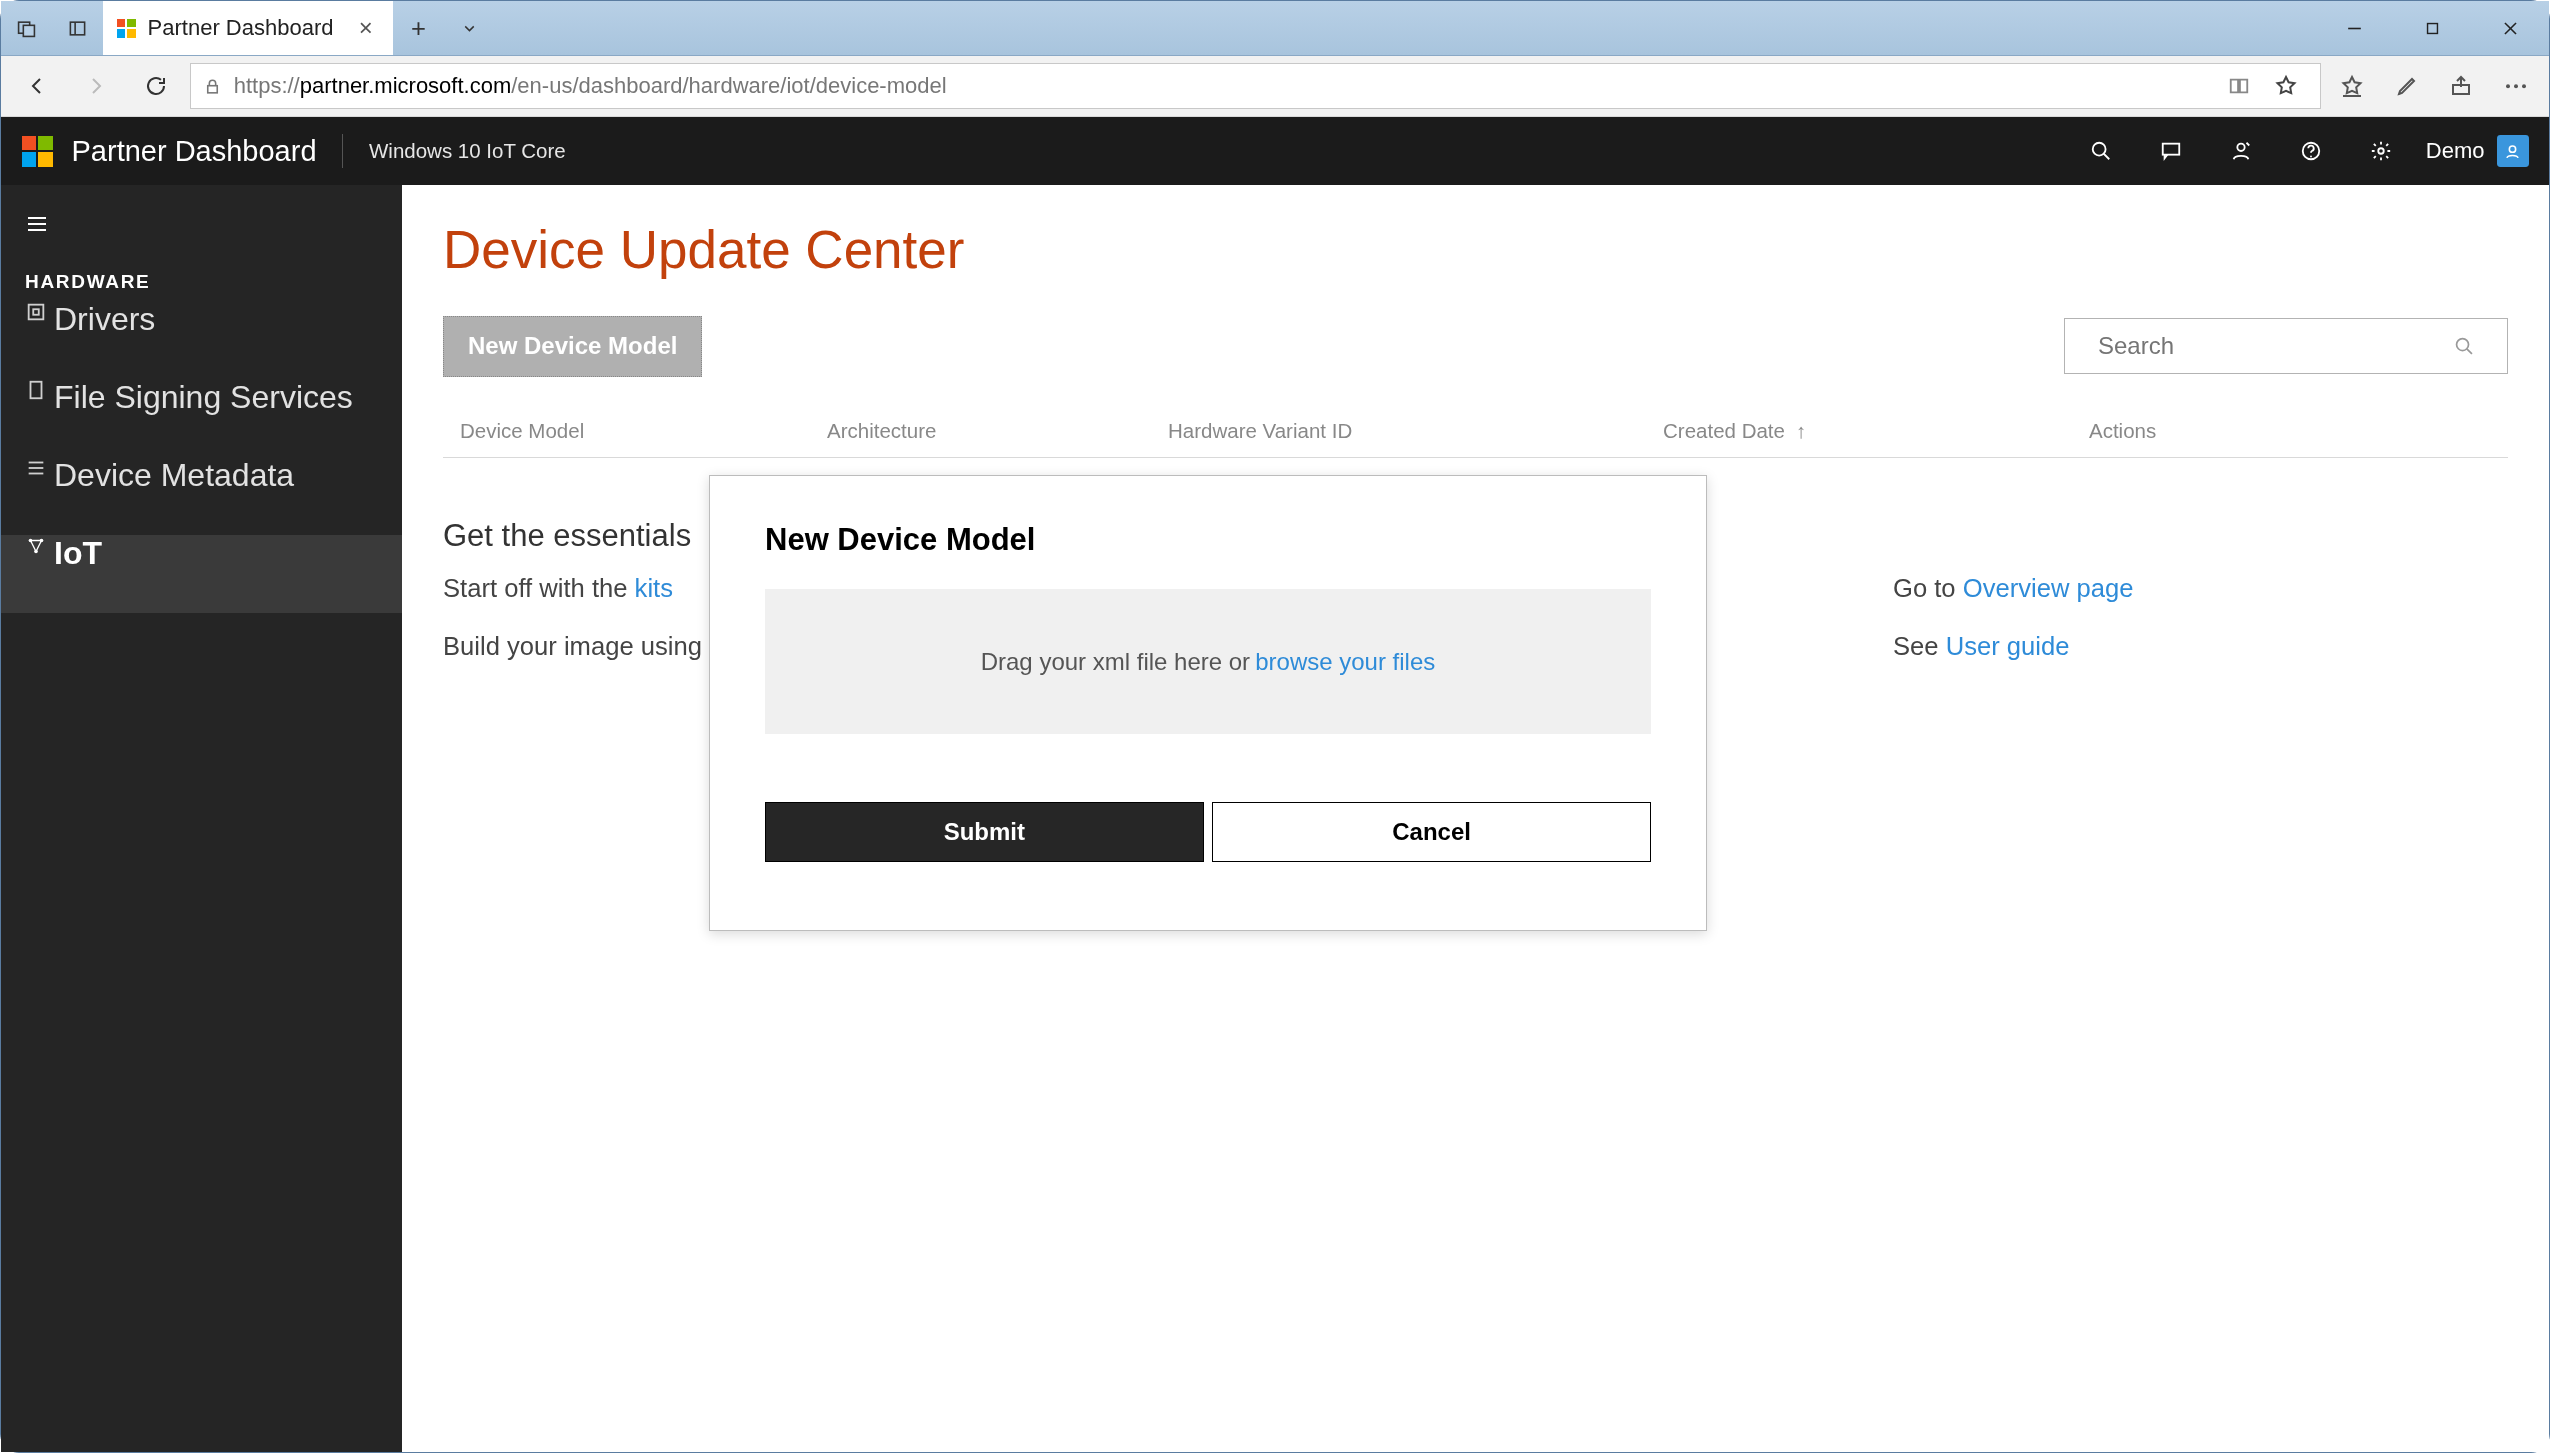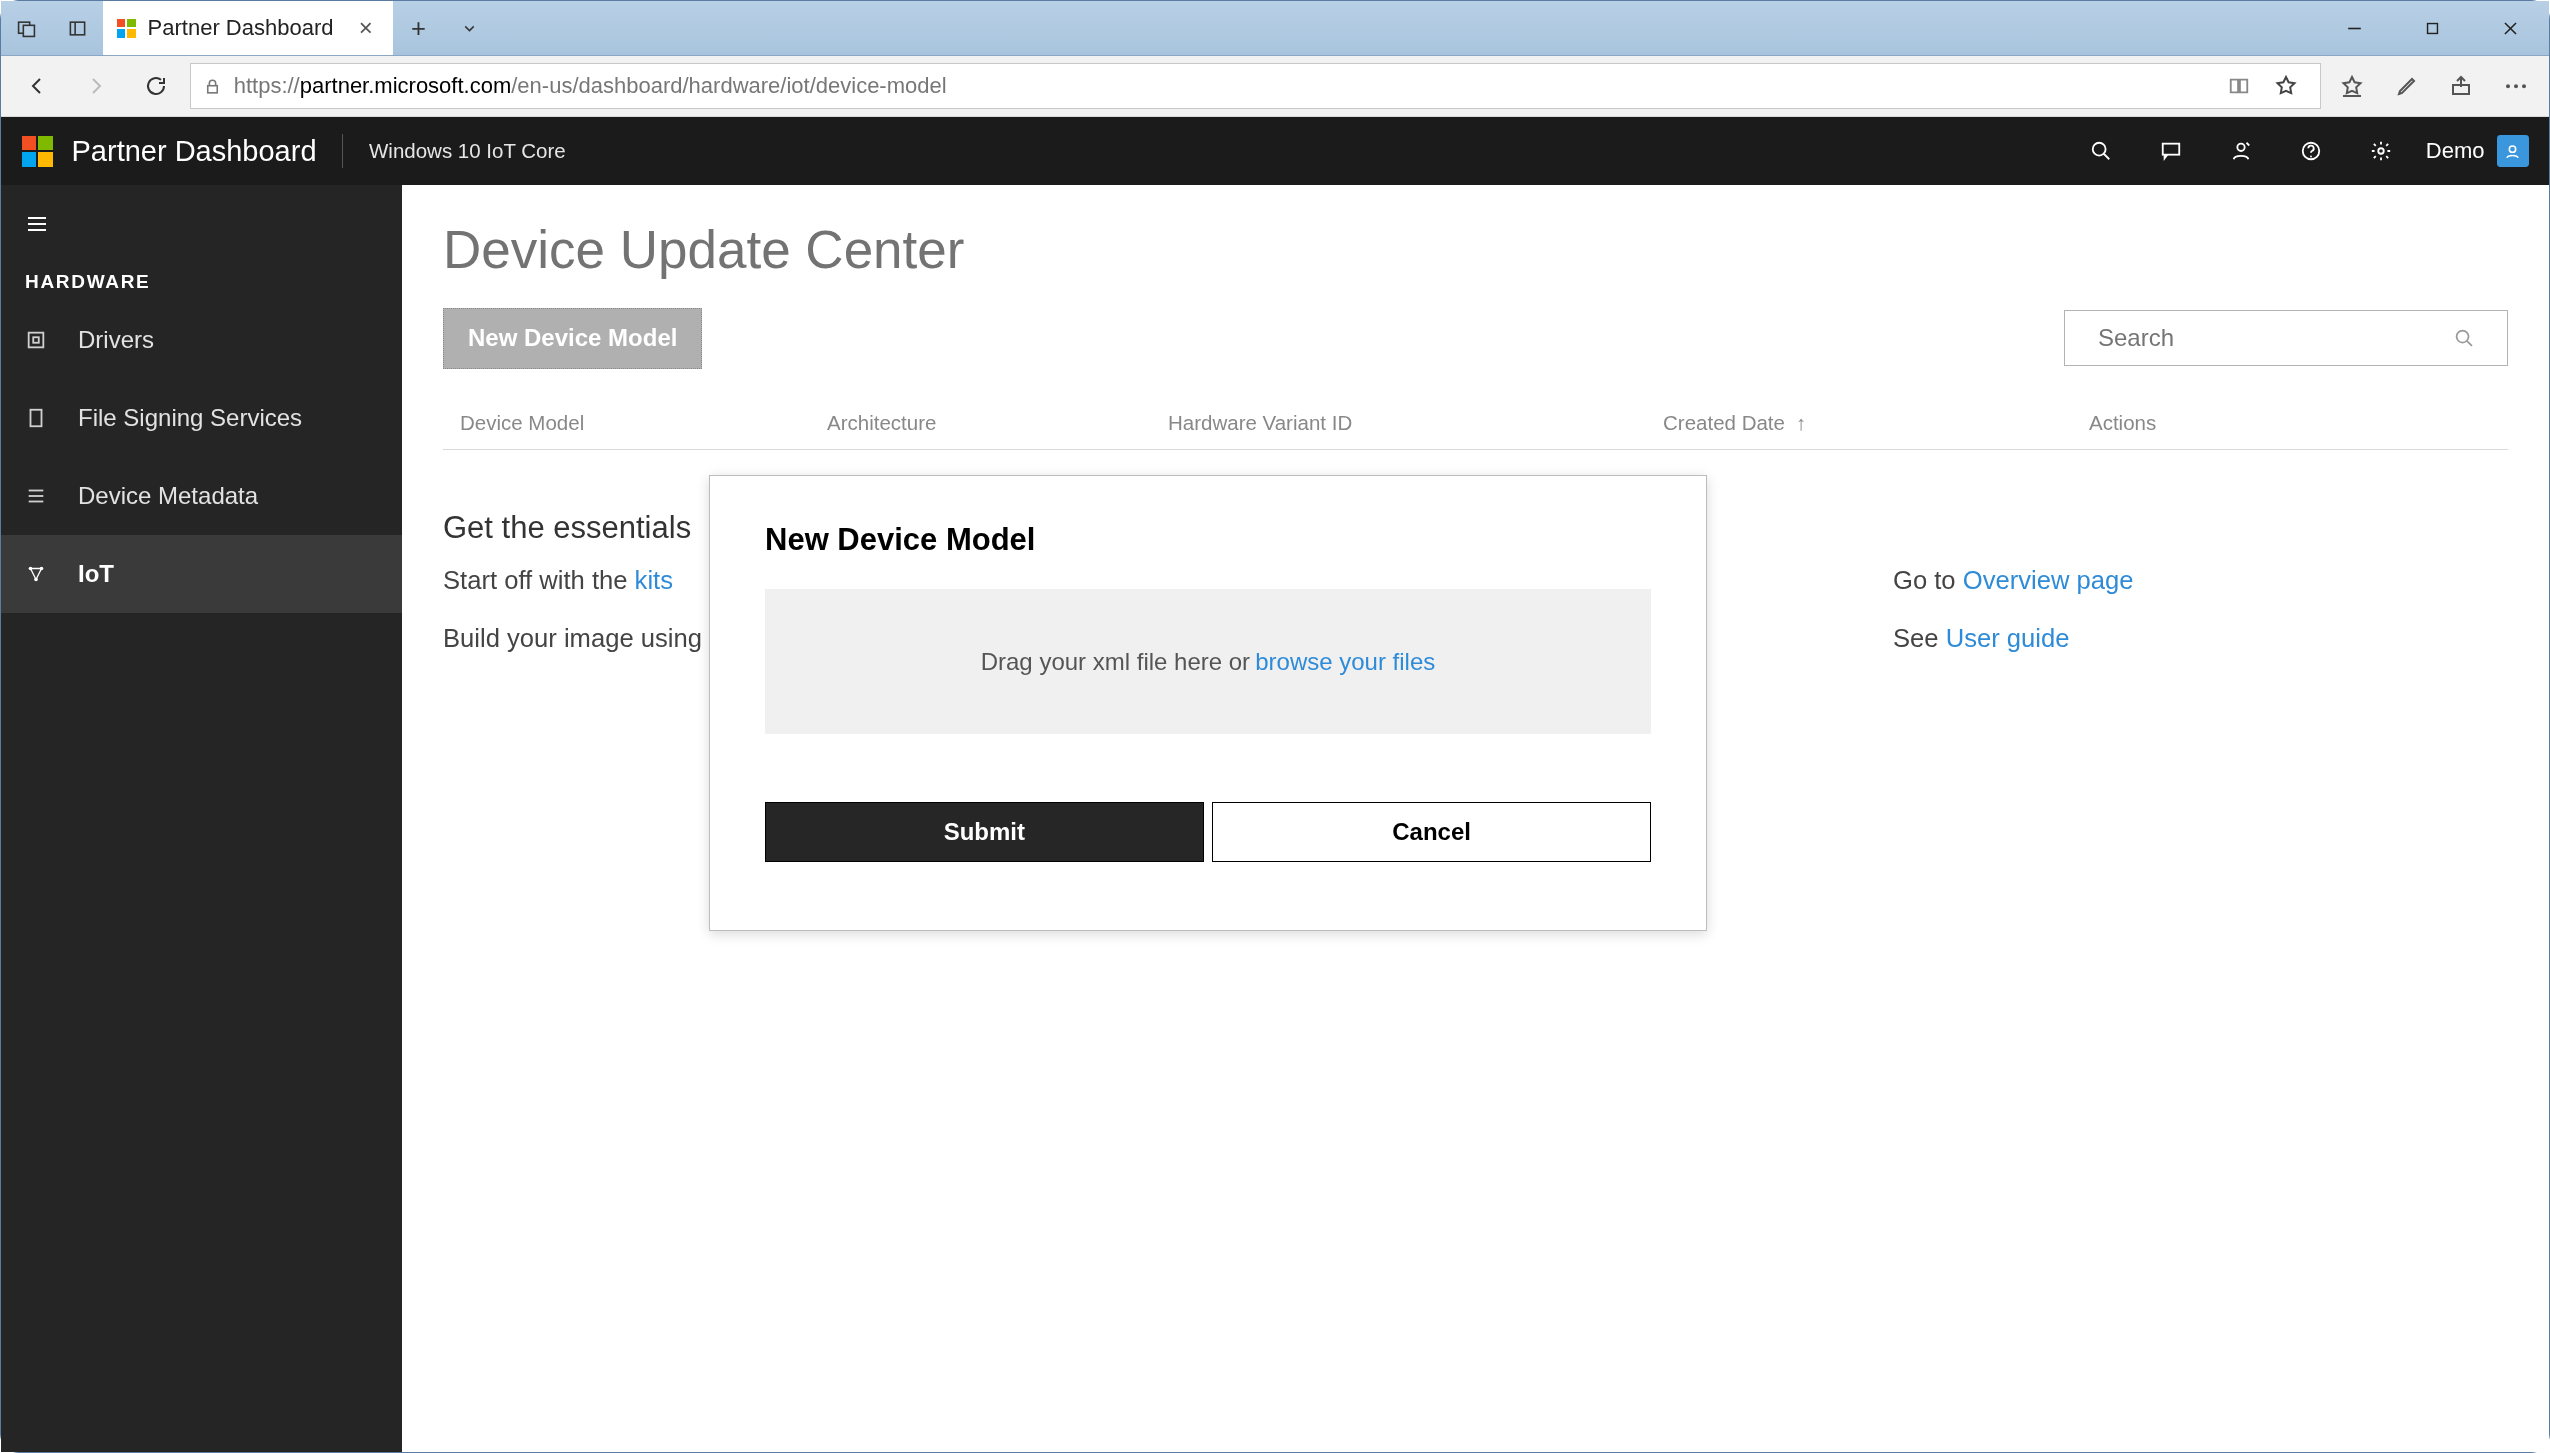--- a/index.html
+++ b/index.html
@@ -80,29 +80,29 @@
 .app-body { flex:1; display:flex; min-height:0; }
 
 
 .sidebar {
   width: 401px; background: #252525; color: #e6e6e6;
   display:flex; flex-direction:column; padding-top: 8.5px;
 }
 .hamburger { height: 60px; display:flex; align-items:center; padding-left: 24px; font-size: 25.6px; }
 .side-section { padding: 17px 24px 8.5px; font-size: 19px; letter-spacing: 1.7px; color:#fff; font-weight:600; }
 .side-item {
-  height: 78px; display:flex; align-items:center; gap: 24px; padding: 0 24px;
-  font-size: 24px; color:#e2e2e2; cursor:pointer;
+  height: 78px; display:flex; padding: 0 24px;
+  font-size: 32px; color:#e2e2e2; cursor:pointer;
 }
 .side-item.active { background:#3a3a3a; color:#fff; font-weight:600; }
 .side-icon { width: 29px; text-align:center; font-size: 22px; color:#cfcfcf; }
 
 
 .main { flex:1; background:#fff; padding: 34px 41px; position:relative; }
-.page-title { font-size: 53px; font-weight:300; color:#737373; margin-bottom: 28px; }
+.page-title { font-size: 53px; font-weight:300; color:#c2410c; margin-bottom: 36px; }
 
 .toolbar-row { display:flex; align-items:center; margin-bottom: 32px; }
 .btn-primary {
   background:#b0b0b0; color:#fff; font-size:24px; font-weight:600;
   padding: 15.4px 24px; border:0.9px dotted #888;
 }
 .toolbar-spacer { flex:1; }
 .searchbox {
   width: 444px; height: 56px; border:0.9px solid #b3b3b3;
   display:flex; align-items:center; padding: 0 33px; color:#888;

